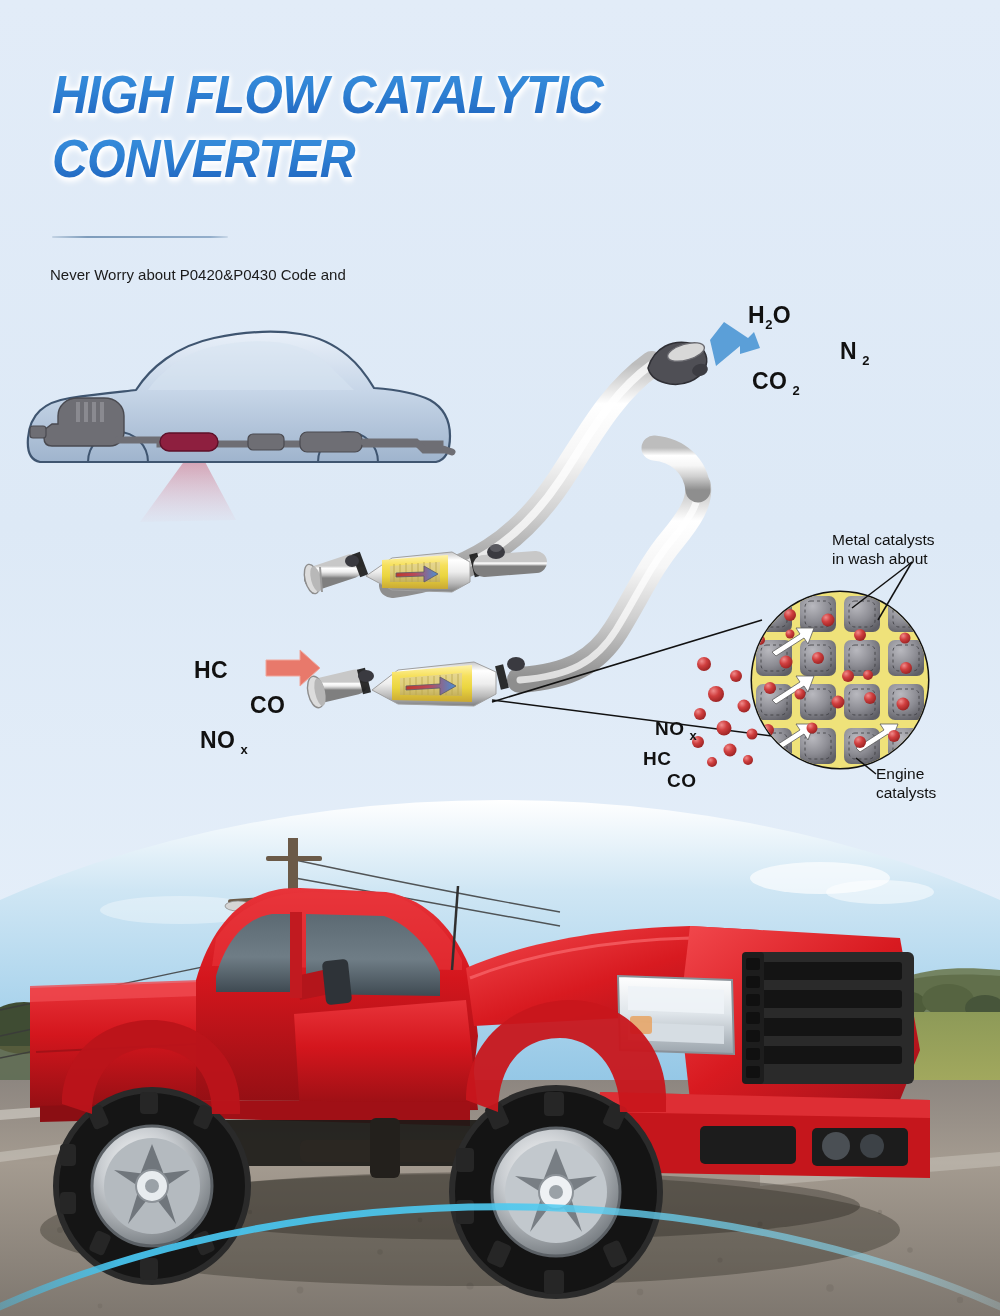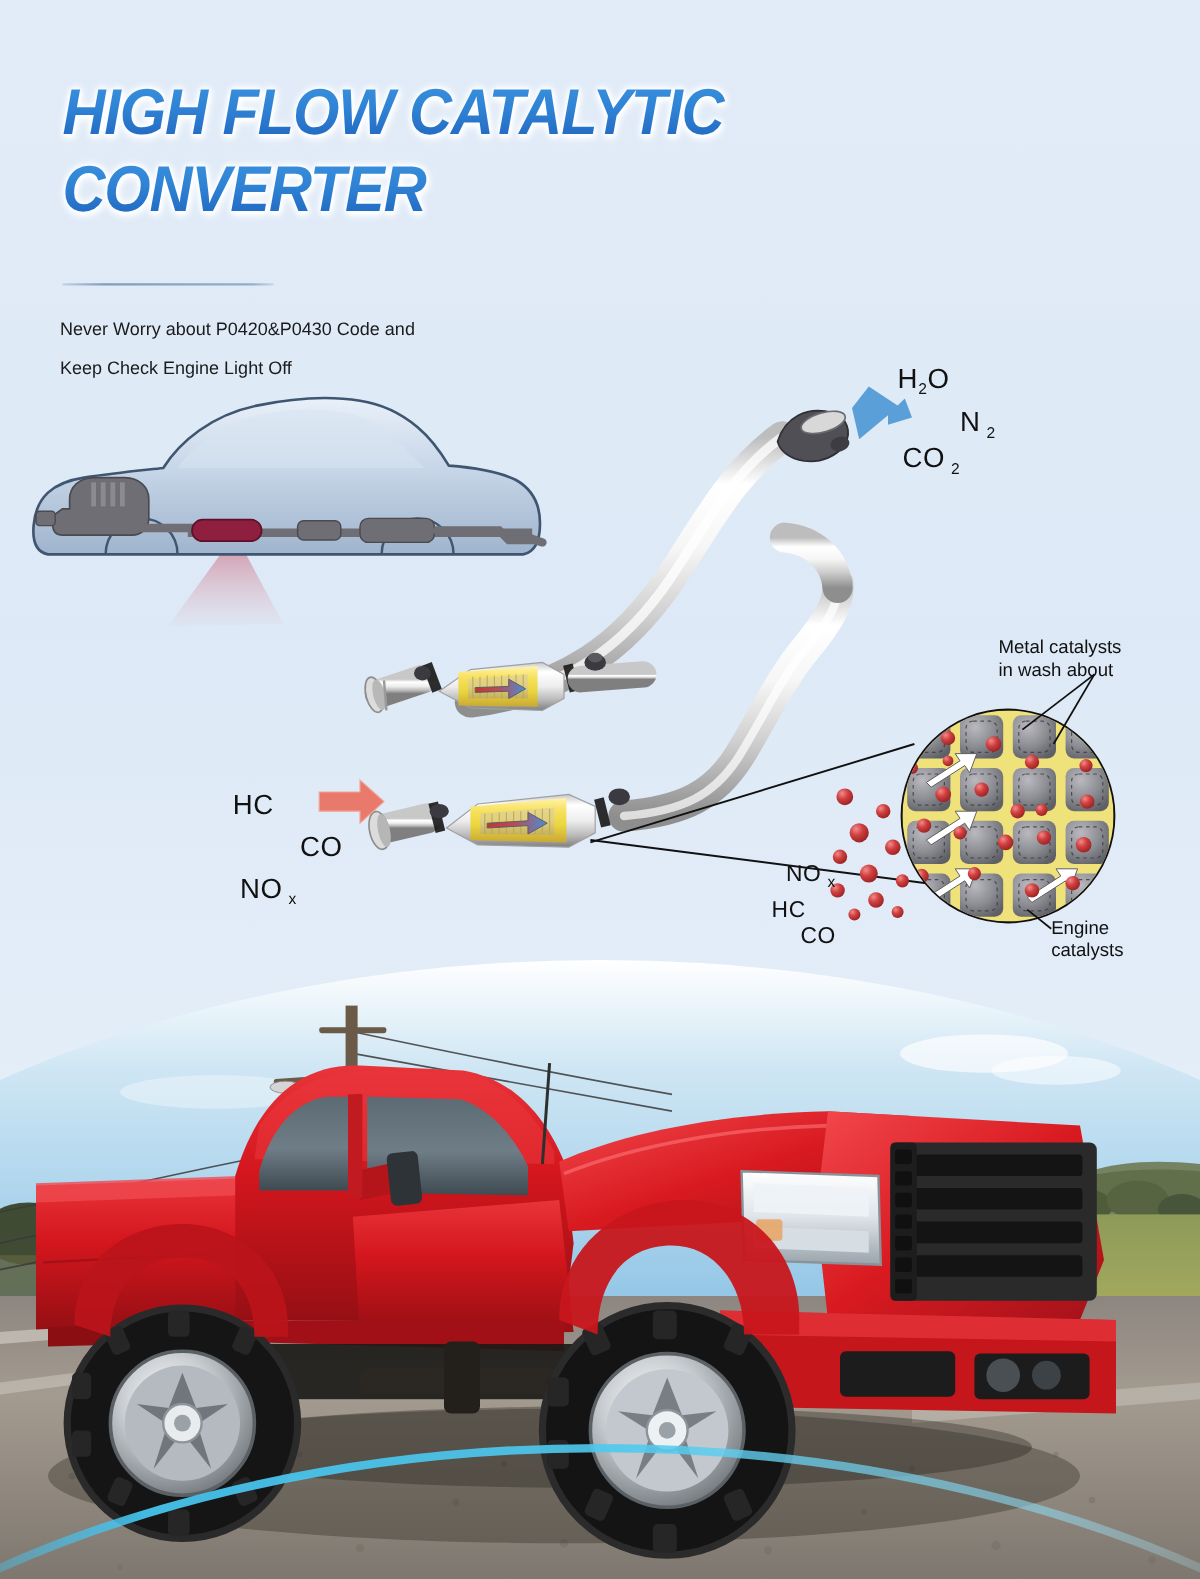--- a/index.html
+++ b/index.html
@@ -49,21 +49,21 @@
     font-size:15px; line-height:33px; color:#1b1b1b; font-weight:400;
   }
   #subtitle div { white-space:nowrap; }
 
   
   #diagram { position:absolute; left:0; top:290px; width:1000px; height:520px; }
   #diagram svg { display:block; }
 
   .chem {
     position:absolute;
-    font-size:23px; color:#111; font-weight:400; white-space:nowrap;
+    font-size:23px; color:#111; font-weight:700; white-space:nowrap;
     letter-spacing:.5px;
   }
   .chem sub { font-size:13px; }
   .chem .sp { display:inline-block; width:5px; }
 
   .callout {
     position:absolute; font-size:15.5px; line-height:19px; color:#111;
     white-space:nowrap;
   }
 
@@ -88,21 +88,20 @@
 <div id="root">
 
   <div id="title-block">
     <div class="title-line">HIGH FLOW CATALYTIC</div>
     <div class="title-line">CONVERTER</div>
   </div>
   <div id="divider"></div>
 
   <div id="subtitle">
     <div>Never Worry about P0420&amp;P0430 Code and</div>
-    <div>Keep Check Engine Light Off</div>
   </div>
 
   <div id="diagram">
     <svg width="1000" height="520" viewBox="0 0 1000 520" xmlns="http://www.w3.org/2000/svg">
       <defs>
         <linearGradient id="pipeG" x1="0" y1="0" x2="0" y2="1">
           <stop offset="0%" stop-color="#bdbdbd"></stop>
           <stop offset="18%" stop-color="#ffffff"></stop>
           <stop offset="42%" stop-color="#f6f6f6"></stop>
           <stop offset="68%" stop-color="#cfcfcf"></stop>
@@ -379,21 +378,21 @@
       </g>
       <g>
         <path d="M266,370 L300,370 L300,360 L320,378 L300,396 L300,386 L266,386 Z" fill="#e8796b"></path>
         <path d="M266,370 L300,370 L300,360 L320,378 L300,396 L300,386 L266,386 Z" fill="none" stroke="#f0a79c" stroke-width="1"></path>
       </g>
     </svg>
 
     <div class="chem" style="left:748px; top:12px;">
       H<sub>2</sub>O
     </div>
-    <div class="chem" style="left:800px; top:48px;">
+    <div class="chem" style="left:840px; top:48px;">
       N<span class="sp"></span><sub>2</sub>
     </div>
     <div class="chem" style="left:752px; top:78px;">
       CO<span class="sp"></span><sub>2</sub>
     </div>
 
     <div class="chem" style="left:194px; top:367px;">HC</div>
     <div class="chem" style="left:250px; top:402px;">CO</div>
     <div class="chem" style="left:200px; top:437px;">
       NO<span class="sp"></span><sub>x</sub>

